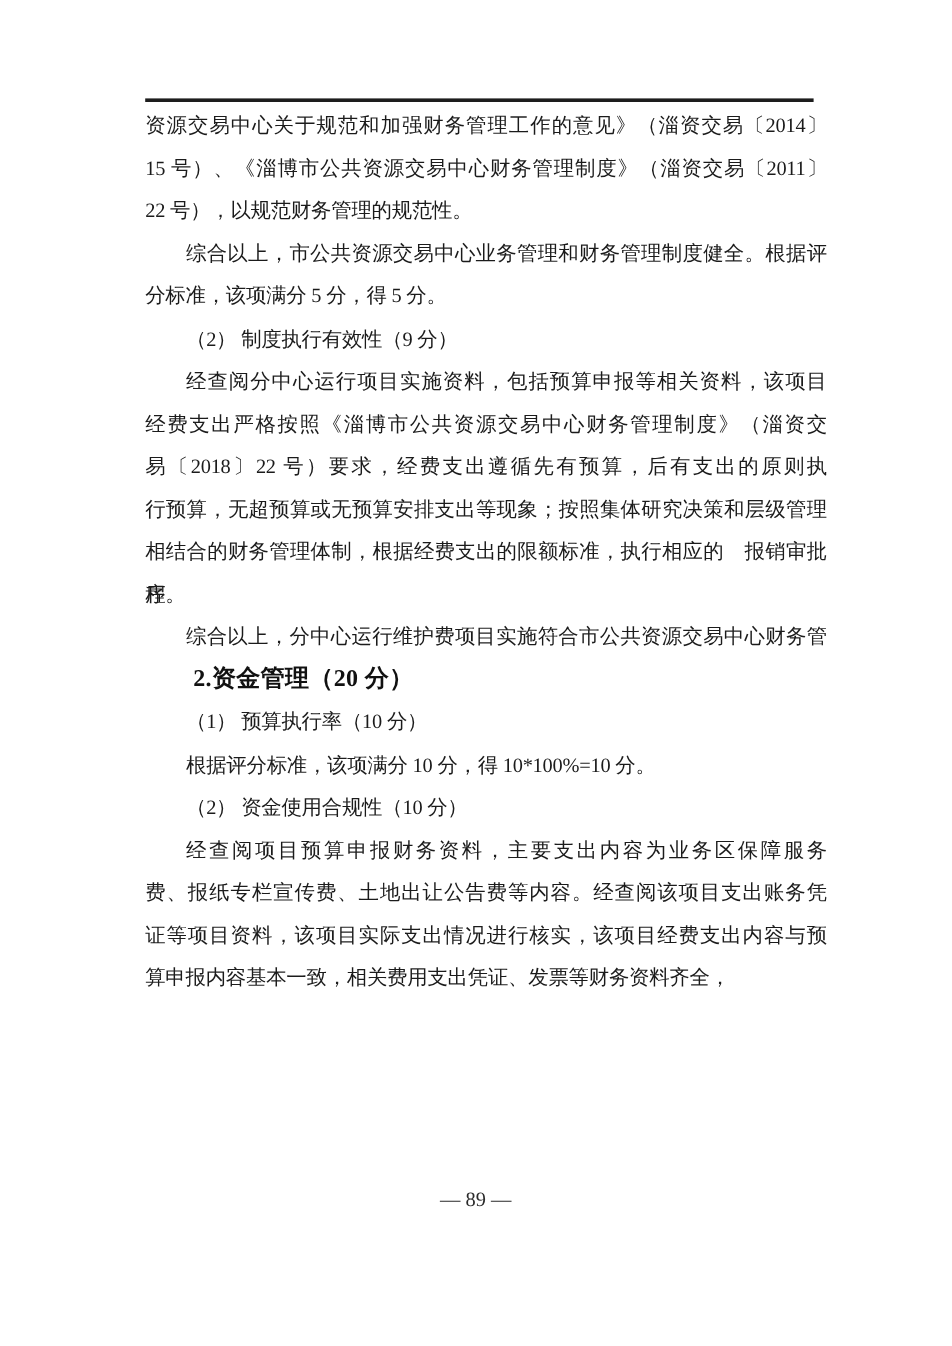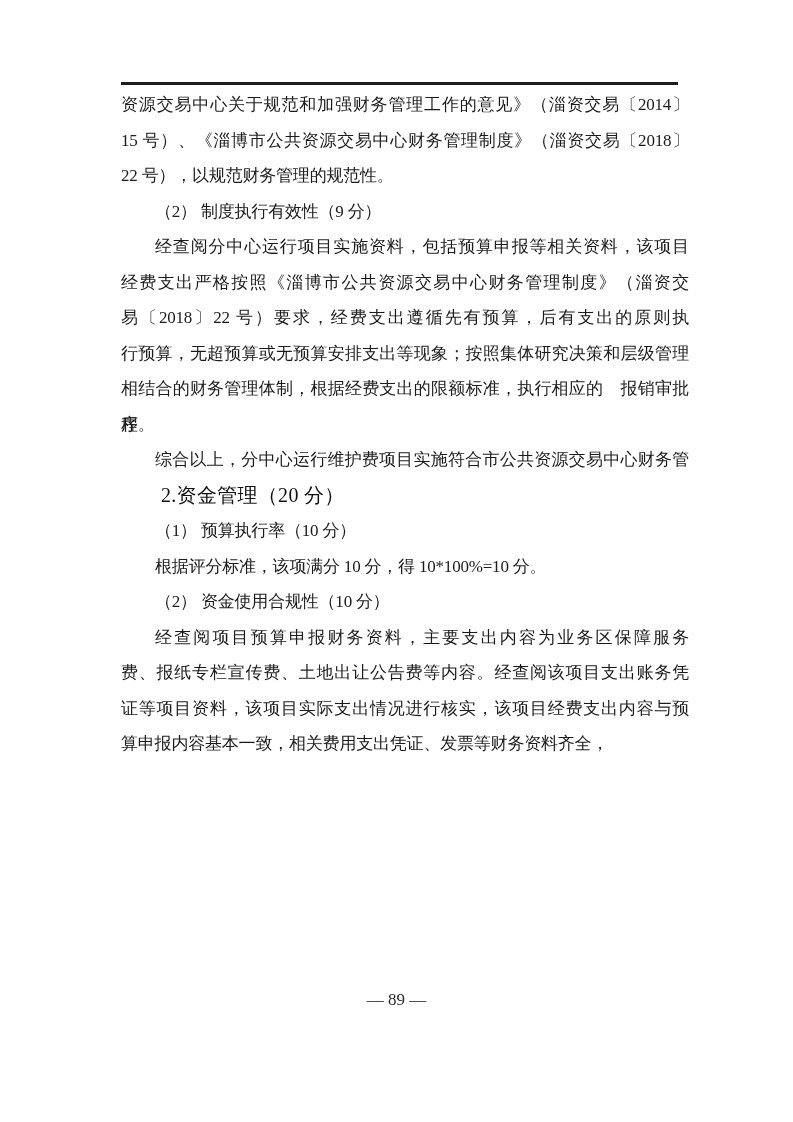--- a/index.html
+++ b/index.html
@@ -38,21 +38,21 @@
     text-align-last: left;
     white-space: nowrap;
   }
   .ln.j {
     text-align: justify;
     text-align-last: justify;
     white-space: normal;
   }
   .ln.ind { text-indent: 2em; }
   .ln.heading {
-    font-weight: 400;
+    font-weight: 700;
     font-size: 20px;
     letter-spacing: 0.3px;
     color: #111111;
   }
   .footer {
     position: absolute;
     left: 0;
     right: 0;
     top: 990px;
     text-align: center;
@@ -64,24 +64,28 @@
 <body>
 
 <div class="page">
 
   <div class="header-rule"></div>
 
   <main class="doc">
 
     <p class="para">
       <span class="ln j">资源交易中心关于规范和加强财务管理工作的意见》（淄资交易〔2014〕</span>
-      <span class="ln j">15 号）、《淄博市公共资源交易中心财务管理制度》（淄资交易〔2018〕</span>
+      <span class="ln j">15 号）、《淄博市公共资源交易中心财务管理制度》（淄资交易〔2011〕</span>
       <span class="ln">22 号），以规范财务管理的规范性。</span>
     </p>
 
+    <p class="para">
+      <span class="ln j ind">综合以上，市公共资源交易中心业务管理和财务管理制度健全。根据评</span>
+      <span class="ln">分标准，该项满分 5 分，得 5 分。</span>
+    </p>
 
     <p class="para">
       <span class="ln ind">（2） 制度执行有效性（9 分）</span>
     </p>
 
     <p class="para">
       <span class="ln j ind">经查阅分中心运行项目实施资料，包括预算申报等相关资料，该项目</span>
       <span class="ln j">经费支出严格按照《淄博市公共资源交易中心财务管理制度》（淄资交</span>
       <span class="ln j">易〔2018〕22 号）要求，经费支出遵循先有预算，后有支出的原则执</span>
       <span class="ln j">行预算，无超预算或无预算安排支出等现象；按照集体研究决策和层级管理</span>

